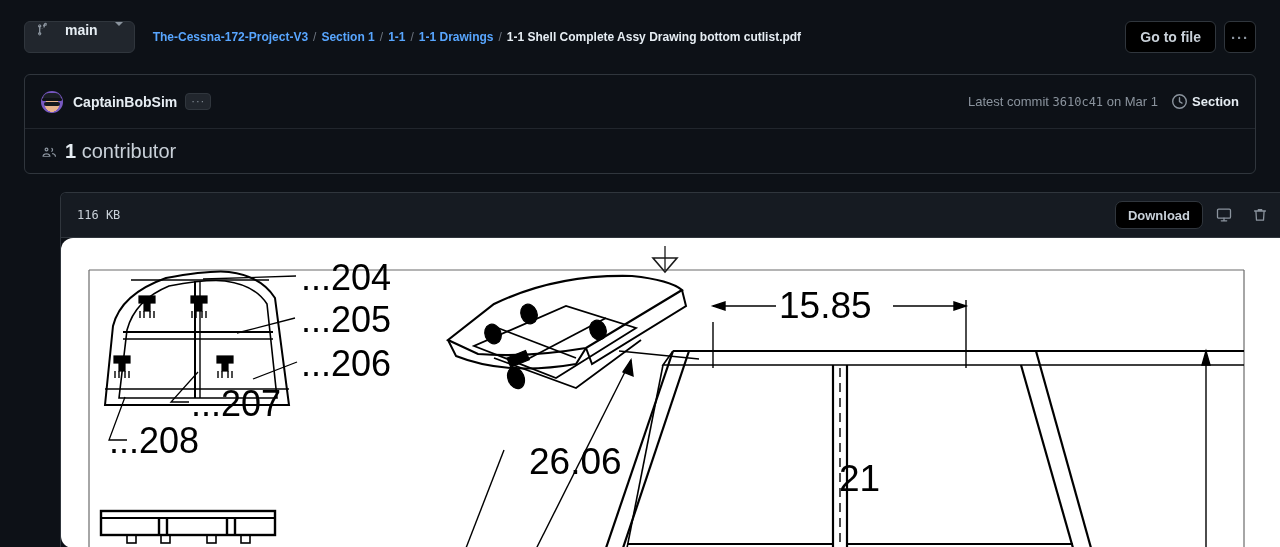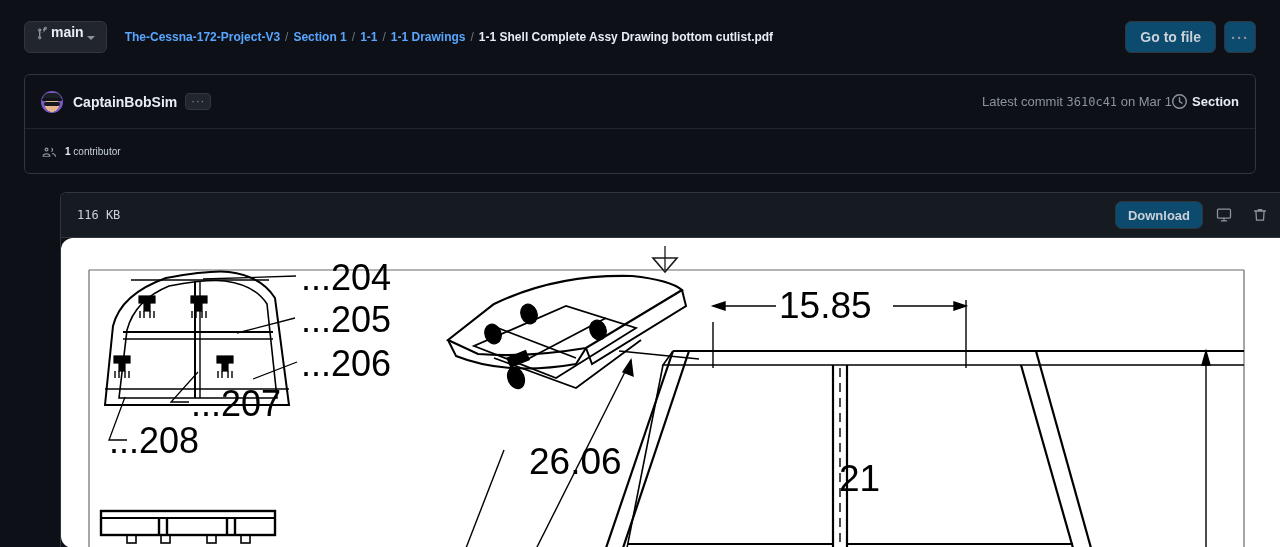--- a/index.html
+++ b/index.html
@@ -10,40 +10,40 @@
     overflow: hidden;
   }
   .page { position: relative; width: 1280px; height: 547px; background: #0d1117; }
 
   
   .topbar {
     position: absolute; left: 0; top: 0; width: 1280px; height: 74px;
     display: flex; align-items: center; padding: 0 24px;
   }
   .branch-btn {
-    display: flex; align-items: flex-end; gap: 1px;
-    height: 32px; padding: 12px 11px;
+    display: flex; align-items: flex-start; gap: 15px;
+    height: 32px; padding: 0 11px;
     background: #21262d; border: 1px solid #30363d; border-radius: 6px;
     color: #c9d1d9; font-size: 14px; font-weight: 600; cursor: pointer;
   }
   .branch-btn .bname { color: #e6edf3; }
   .chev { width: 0; height: 0; border-left: 4px solid transparent;
           border-right: 4px solid transparent; border-top: 4px solid #8b949e; margin-left: 2px; }
   .breadcrumb {
     margin-left: 18px; font-size: 12px; color: #c9d1d9;
     display: flex; align-items: center; flex-wrap: nowrap; white-space: nowrap;
   }
   .breadcrumb .crumb { color: #58a6ff; font-weight: 600; cursor: pointer; }
   .breadcrumb .sep { color: #6e7681; margin: 0 5px; font-weight: 400; }
   .breadcrumb .current { color: #e6edf3; font-weight: 600; }
 
   .topbar-right { margin-left: auto; display: flex; align-items: center; gap: 8px; }
   .btn {
     height: 32px; padding: 0 14px; display: flex; align-items: center; justify-content: center;
-    background: #0c4a6e; border: 1px solid #30363d; border-radius: 6px;
+    background: #000000; border: 1px solid #30363d; border-radius: 6px;
     color: #c9d1d9; font-size: 14px; font-weight: 600; cursor: pointer;
   }
   .btn-icon { width: 32px; padding: 0; color: #8b949e; letter-spacing: 1px; font-size: 15px; }
 
   
   .panel {
     position: absolute; left: 24px; width: 1232px;
     border: 1px solid #30363d; border-radius: 6px; background: #0d1117;
     overflow: hidden;
   }
@@ -63,27 +63,27 @@
                   background: #0f1216; border-radius: 2px; }
   .avatar .glasses { position: absolute; left: 3px; top: 11px; width: 16px; height: 4px;
                      background: #14181d; border-radius: 2px; }
   .commit-author { margin-left: 10px; color: #e6edf3; font-size: 14px; font-weight: 600; cursor: pointer; }
   .commit-msg { margin-left: 7px; color: #8b949e; font-size: 14px; }
   .expand-btn {
     margin-left: 8px; height: 17px; padding: 0 5px; display: flex; align-items: center;
     background: #21262d; border: 1px solid #30363d; border-radius: 4px;
     color: #8b949e; font-size: 11px; line-height: 1; cursor: pointer; letter-spacing: 1px;
   }
-  .commit-right { margin-left: auto; display: flex; align-items: center; }
+  .commit-right { margin-left: auto; display: flex; align-items: center; gap: 14px; }
   .latest-commit { color: #8b949e; font-size: 13px; }
   .latest-commit .sha { font-family: "DejaVu Sans Mono", monospace; font-size: 12px; color: #8b949e; }
   .history-link { display: flex; align-items: center; gap: 5px; color: #e6edf3;
                   font-size: 13px; font-weight: 600; cursor: pointer; }
   .contrib-row { height: 45px; display: flex; align-items: center; padding: 0 16px; gap: 8px; }
-  .contrib-text { color: #c9d1d9; font-size: 10px; }
+  .contrib-text { color: #c9d1d9; font-size: 20px; }
   .contrib-text b { color: #e6edf3; font-weight: 600; }
 
   
   .file-panel { top: 192px; height: 355px; border-bottom: none; border-radius: 6px 6px 0 0; margin-left: 36px; }
   .file-toolbar {
     height: 45px; display: flex; align-items: center; padding: 0 16px;
     background: #161b22; border-bottom: 1px solid #30363d;
   }
   .file-size { font-family: "DejaVu Sans Mono", monospace; font-size: 12px; color: #c9d1d9; }
   .file-toolbar-right { margin-left: auto; display: flex; align-items: center; gap: 6px; }

